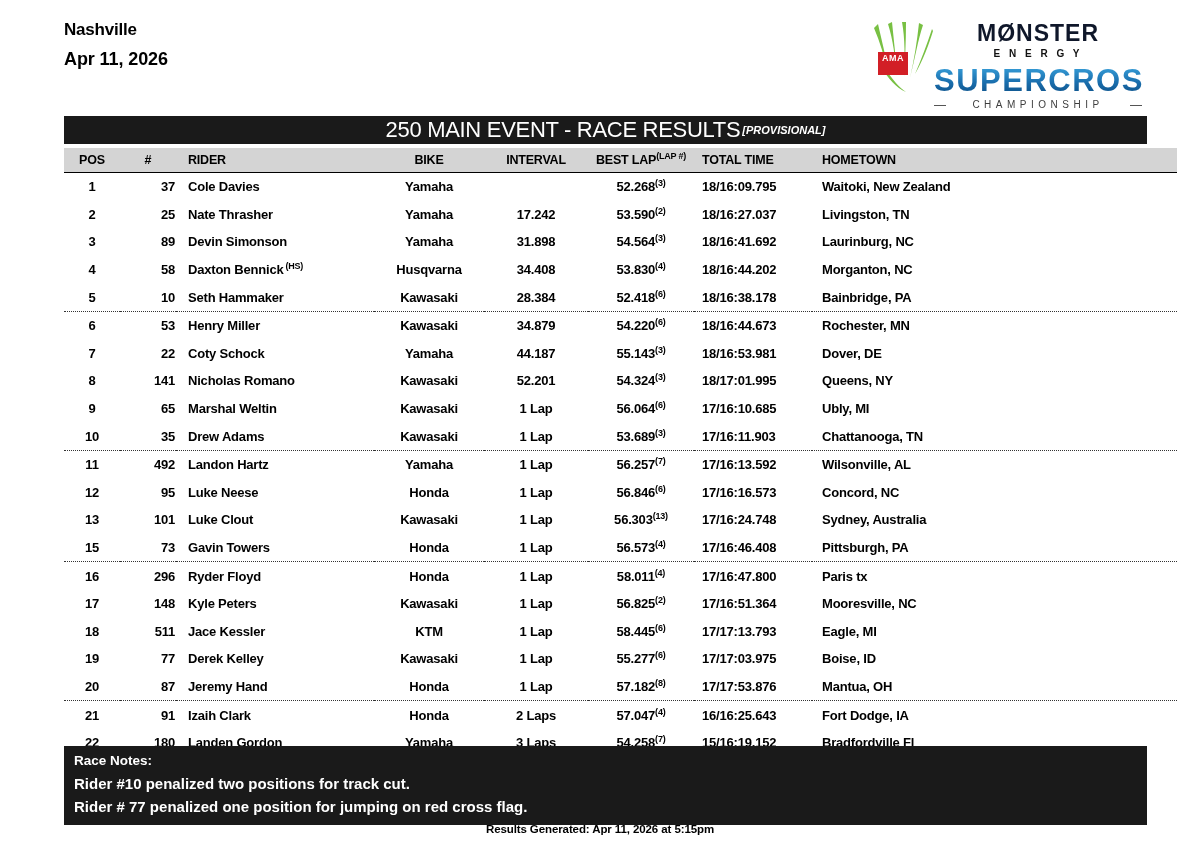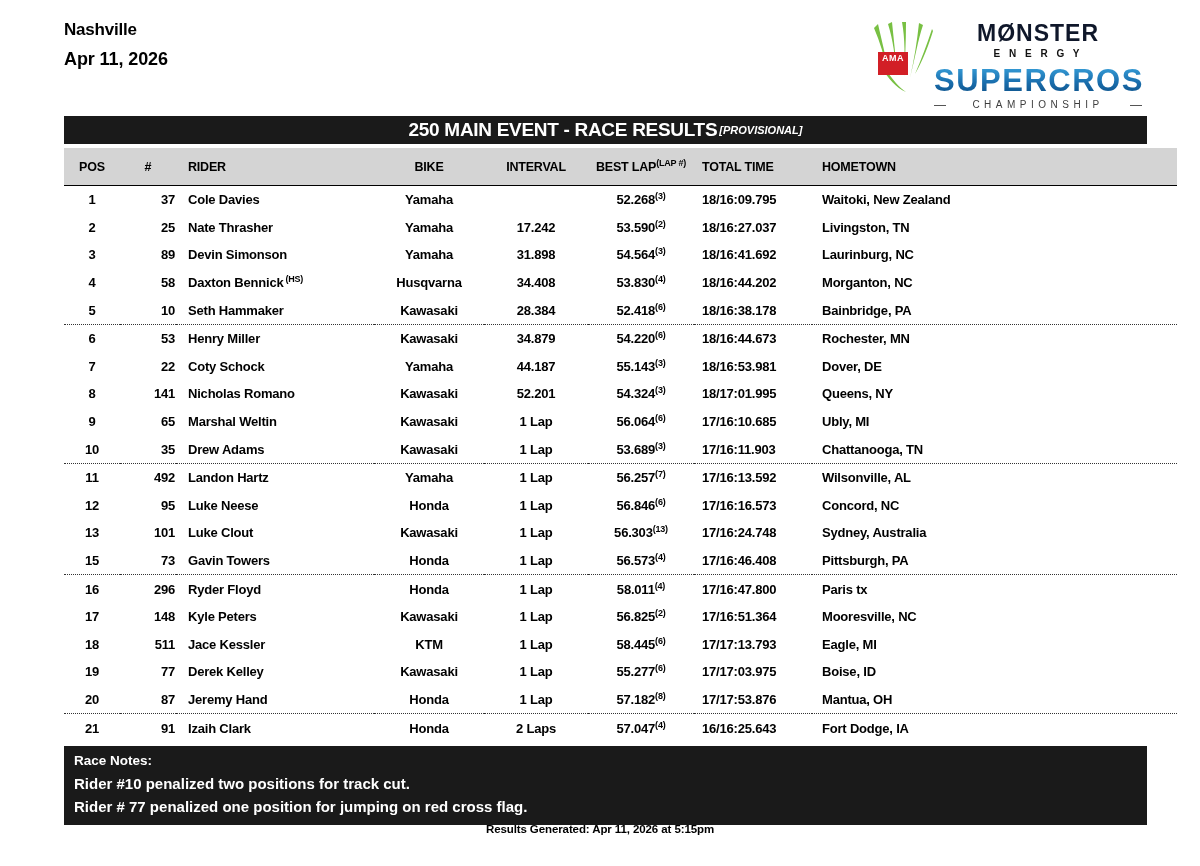--- a/index.html
+++ b/index.html
@@ -128,22 +128,22 @@
     top: 116px;
     width: 1083px;
     height: 28px;
     background: #1a1a1a;
     color: #ffffff;
     display: flex;
     align-items: center;
     justify-content: center;
   }
   .title-text {
-    font-size: 19px;
-    font-weight: bold;
+    font-size: 22px;
+    font-weight: normal;
     letter-spacing: -0.3px;
   }
   .title-prov {
     font-size: 11px;
     font-weight: bold;
     vertical-align: super;
     margin-left: 2px;
     font-style: italic;
   }
 
@@ -154,21 +154,21 @@
     top: 148px;
     width: 1083px;
     border-collapse: collapse;
     table-layout: fixed;
   }
   table.results thead th {
     background: #d4d4d4;
     font-size: 12.5px;
     font-weight: bold;
     text-align: left;
-    height: 37px;
+    height: 24px;
     padding: 0 0 0 0;
     letter-spacing: -0.2px;
     border-bottom: 1px solid #000;
   }
   .c-pos   { width: 56px;  text-align: center !important; }
   .c-num   { width: 56px;  text-align: center !important; }
   .c-rider { width: 186px; padding-left: 12px !important; }
   .c-bike  { width: 110px; text-align: center !important; }
   .c-int   { width: 104px; text-align: center !important; }
   .c-best  { width: 106px; text-align: center !important; }

